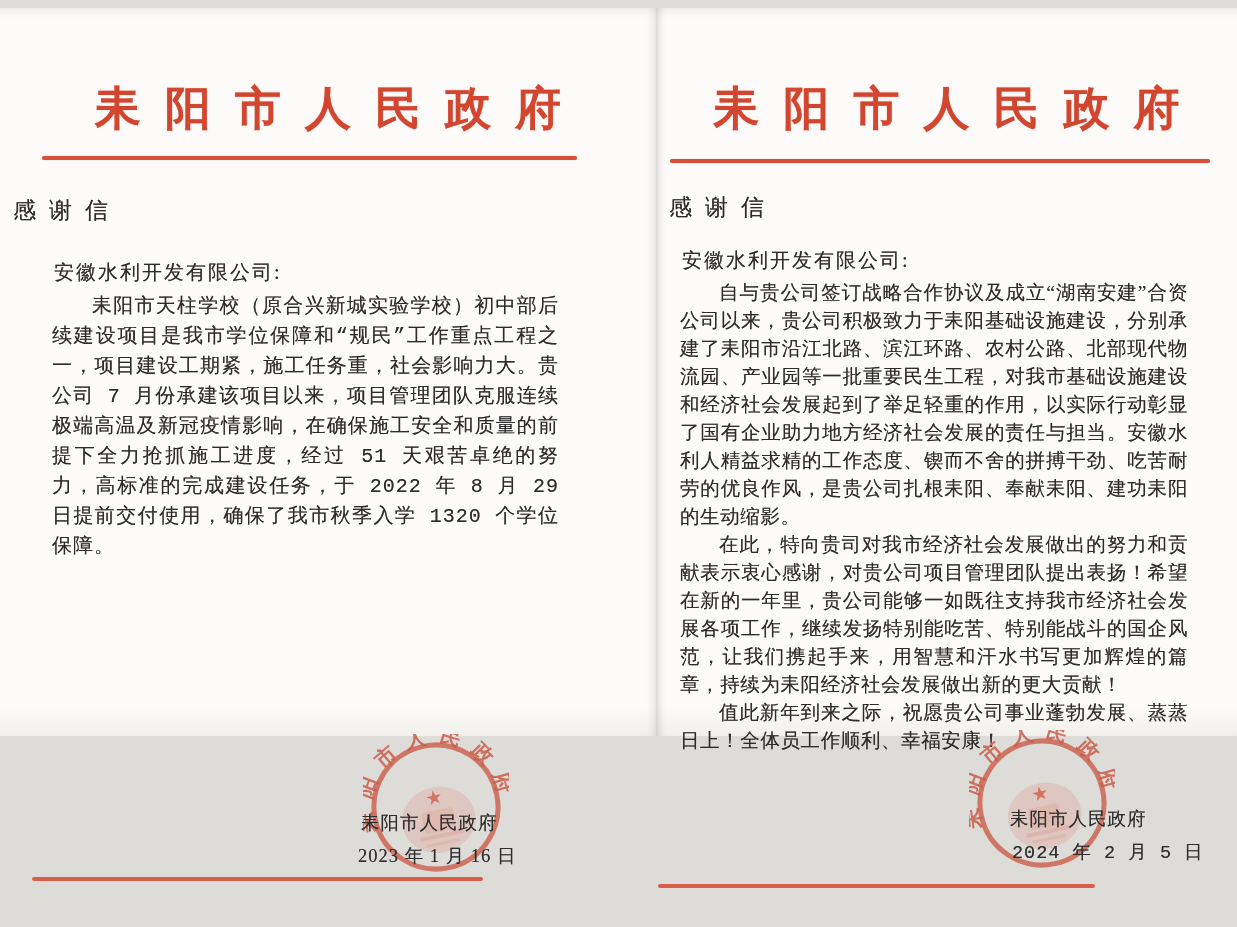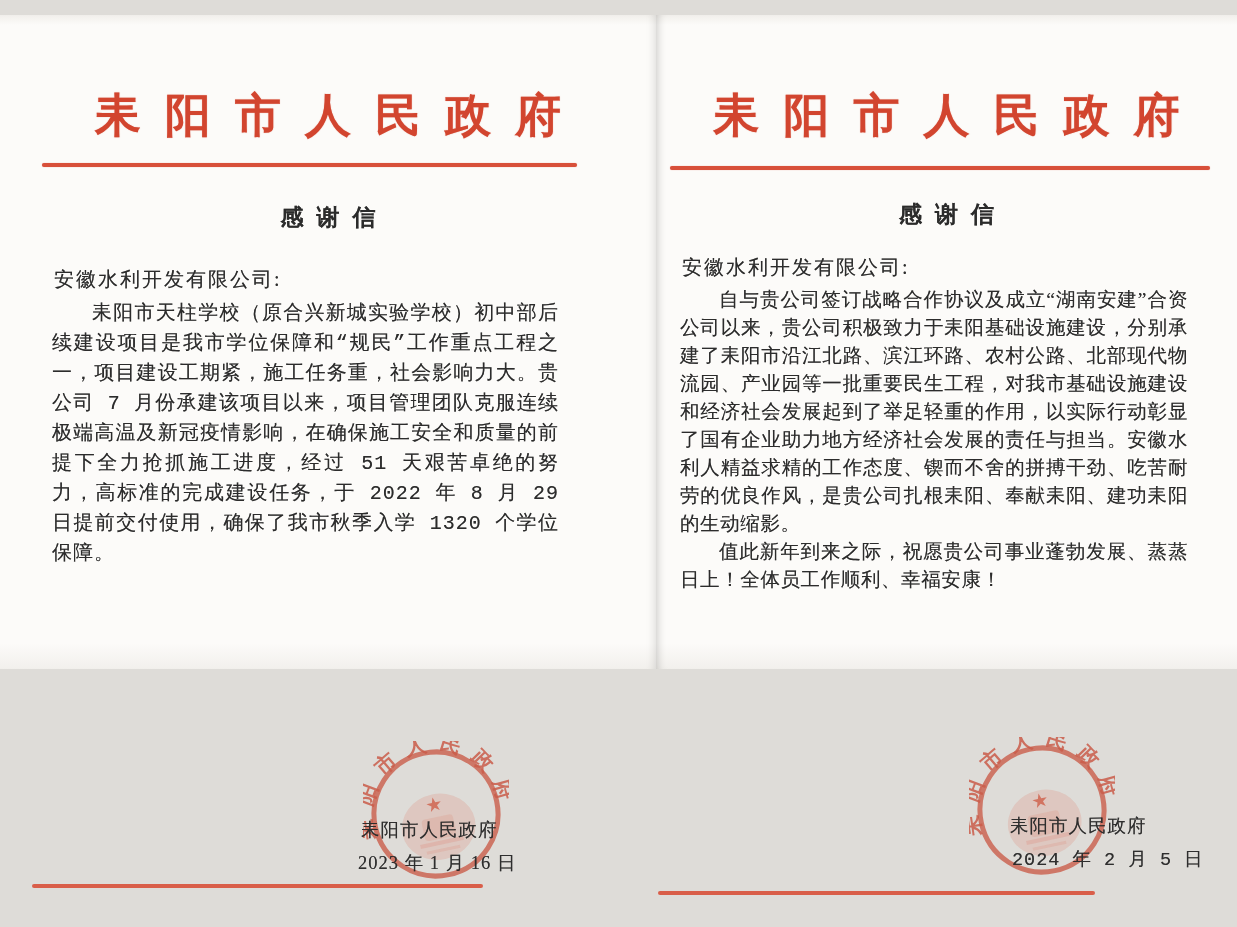--- a/index.html
+++ b/index.html
@@ -2,42 +2,42 @@
 <html><head>
 <meta charset="utf-8">
 <style>
   html,body{margin:0;padding:0;}
   body{
     width:1237px;height:927px;position:relative;overflow:hidden;
     background:#dedcd8;
     font-family:"Liberation Serif","DejaVu Serif",serif;
   }
   .page{
-    position:absolute;top:15px;height:654px;
+    position:absolute;top:8px;height:728px;
     background:linear-gradient(180deg,#f1efeb 0px,#fcfbf9 10px,#fcfbf9 96%,#f2f0ec 100%);
   }
   #page-left{left:0;width:656px;box-shadow:inset -9px 0 10px -8px rgba(0,0,0,.14);}
   #page-right{left:656px;width:581px;box-shadow:inset 9px 0 10px -8px rgba(0,0,0,.22);}
   .letterhead{
     position:absolute;left:0;top:70px;width:100%;
     text-align:center;font-size:46px;font-weight:bold;
     letter-spacing:24px;text-indent:24px;
     color:#d2452f;
     text-shadow:0 0 1px rgba(210,69,47,.55);
     white-space:nowrap;
   }
   .head-rule{
     position:absolute;height:4px;background:#d8503a;border-radius:2px;
     box-shadow:0 0 1px rgba(216,80,58,.6);
   }
   #page-left .head-rule{left:42px;top:148px;width:535px;}
   #page-right .head-rule{left:14px;top:151px;width:540px;}
   .letter-title{
     position:absolute;left:0;top:187px;width:100%;
-    text-align:center;font-size:23px;font-weight:bold;
+    font-size:23px;font-weight:normal;
     letter-spacing:13px;text-indent:13px;color:#2b2b2b;
     text-shadow:0 0 .6px rgba(0,0,0,.5);
   }
   #page-right .letter-title{top:184px;}
   .salutation{
     position:absolute;font-size:20px;color:#2c2c2c;letter-spacing:2px;
     text-shadow:0 0 .6px rgba(0,0,0,.45);white-space:nowrap;
   }
   #page-left .salutation{left:54px;top:251px;}
   #page-right .salutation{left:26px;top:239px;}
@@ -102,20 +102,21 @@
   <div class="foot-rule"></div>
 </div>
 
 <div class="page" id="page-right">
   <div class="letterhead">耒阳市人民政府</div>
   <div class="head-rule"></div>
   <div class="letter-title">感谢信</div>
   <div class="salutation">安徽水利开发有限公司:</div>
   <div class="body-text">
     <p>自与贵公司签订战略合作协议及成立“湖南安建”合资公司以来，贵公司积极致力于耒阳基础设施建设，分别承建了耒阳市沿江北路、滨江环路、农村公路、北部现代物流园、产业园等一批重要民生工程，对我市基础设施建设和经济社会发展起到了举足轻重的作用，以实际行动彰显了国有企业助力地方经济社会发展的责任与担当。安徽水利人精益求精的工作态度、锲而不舍的拼搏干劲、吃苦耐劳的优良作风，是贵公司扎根耒阳、奉献耒阳、建功耒阳的生动缩影。</p>
+    <p>在此，特向贵司对我市经济社会发展做出的努力和贡献表示衷心感谢，对贵公司项目管理团队提出表扬！希望在新的一年里，贵公司能够一如既往支持我市经济社会发展各项工作，继续发扬特别能吃苦、特别能战斗的国企风范，让我们携起手来，用智慧和汗水书写更加辉煌的篇章，持续为耒阳经济社会发展做出新的更大贡献！</p>
     <p>值此新年到来之际，祝愿贵公司事业蓬勃发展、蒸蒸日上！全体员工作顺利、幸福安康！</p>
   </div>
 
   <svg class="seal" viewBox="0 0 146 146">
     <defs>
       <path id="sealArcR" d="M 14 98 A 64 64 0 1 1 132 98" fill="none"></path>
     </defs>
     <g transform="rotate(-12 73 73)">
       <circle class="seal-ring" cx="73" cy="73" r="62"></circle>
       <ellipse class="seal-emblem" cx="73" cy="86" rx="37" ry="33" opacity="0.32"></ellipse>

